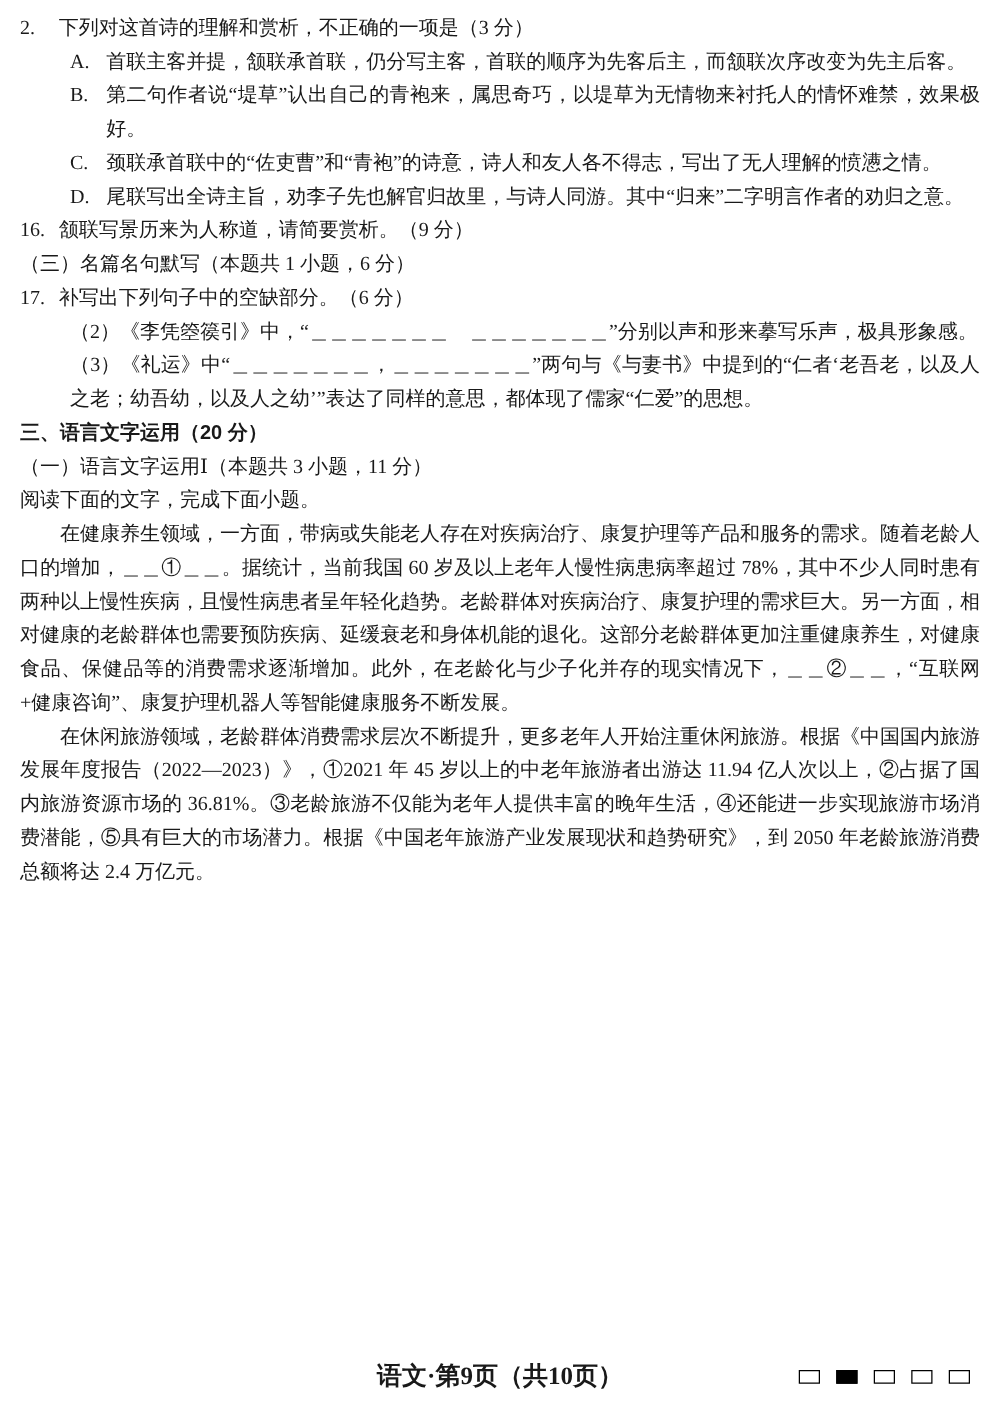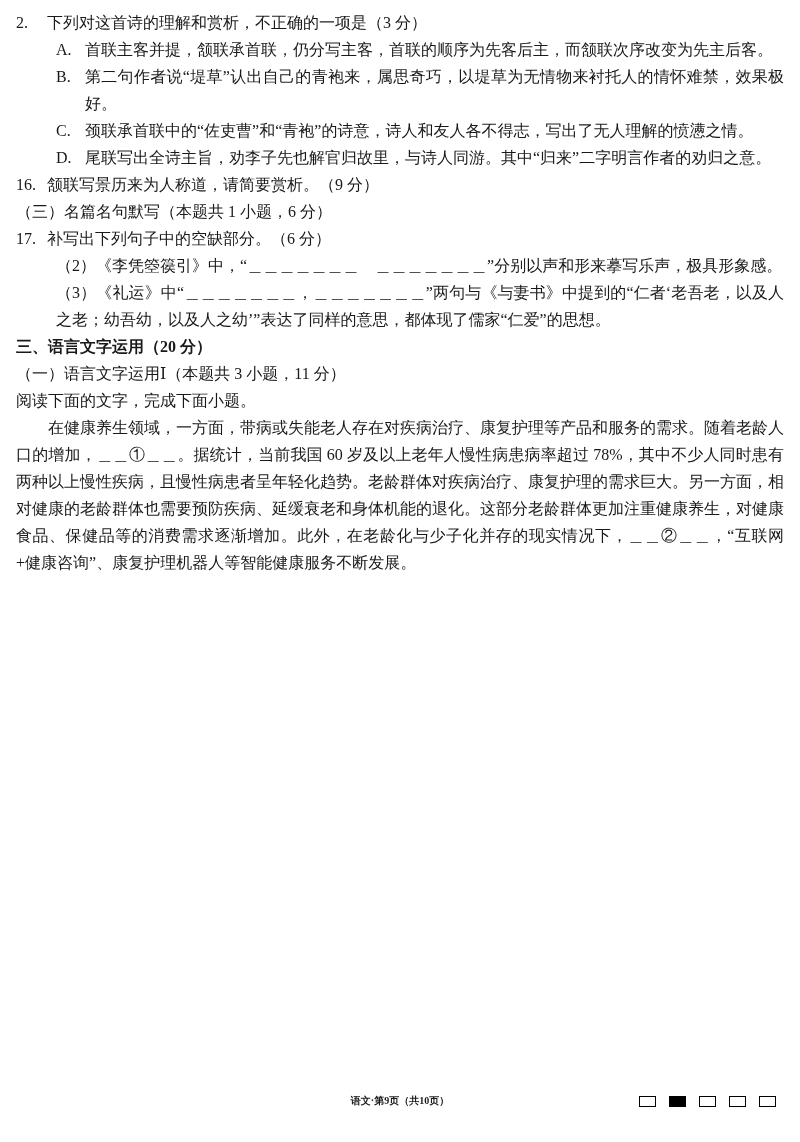--- a/index.html
+++ b/index.html
@@ -22,33 +22,33 @@
   .q-row { display: flex; }
   .q-num { flex: 0 0 31px; }
   .q-text { flex: 1; text-align: justify; }
   .option { display: flex; margin-left: 40px; }
   .opt-label { flex: 0 0 29px; }
   .opt-text { flex: 1; text-align: justify; }
   .q17-item { margin-left: 40px; text-align: justify; }
   .plain-line { text-align: justify; }
   .part-title {
     font-weight: 700;
-    font-family: Liberation Serif, serif;
+    font-family: Liberation Sans, sans-serif;
   }
   .para { margin: 0; text-indent: 2em; text-align: justify; }
   .footer {
     position: absolute;
     top: 1090px;
     left: 0;
     width: 100%;
     height: 26px;
   }
   .footer-text {
     text-align: center;
-    font-size: 10px;
+    font-size: 20px;
     font-weight: 700;
     line-height: 22px;
   }
   .markers {
     position: absolute;
     right: 24px;
     top: 6px;
     display: flex;
     gap: 13px;
   }
@@ -103,20 +103,21 @@
       </div>
       <div class="q17-item">（2）《李凭箜篌引》中，“＿＿＿＿＿＿＿　＿＿＿＿＿＿＿”分别以声和形来摹写乐声，极具形象感。</div>
       <div class="q17-item">（3）《礼运》中“＿＿＿＿＿＿＿，＿＿＿＿＿＿＿”两句与《与妻书》中提到的“仁者‘老吾老，以及人之老；幼吾幼，以及人之幼’”表达了同样的意思，都体现了儒家“仁爱”的思想。</div>
     </section>
 
     <div class="part-title">三、语言文字运用（20 分）</div>
     <div class="plain-line">（一）语言文字运用Ⅰ（本题共 3 小题，11 分）</div>
     <div class="plain-line">阅读下面的文字，完成下面小题。</div>
 
     <p class="para">在健康养生领域，一方面，带病或失能老人存在对疾病治疗、康复护理等产品和服务的需求。随着老龄人口的增加，＿＿①＿＿。据统计，当前我国 60 岁及以上老年人慢性病患病率超过 78%，其中不少人同时患有两种以上慢性疾病，且慢性病患者呈年轻化趋势。老龄群体对疾病治疗、康复护理的需求巨大。另一方面，相对健康的老龄群体也需要预防疾病、延缓衰老和身体机能的退化。这部分老龄群体更加注重健康养生，对健康食品、保健品等的消费需求逐渐增加。此外，在老龄化与少子化并存的现实情况下，＿＿②＿＿，“互联网+健康咨询”、康复护理机器人等智能健康服务不断发展。</p>
+    <p class="para">在休闲旅游领域，老龄群体消费需求层次不断提升，更多老年人开始注重休闲旅游。根据《中国国内旅游发展年度报告（2022—2023）》，①2021 年 45 岁以上的中老年旅游者出游达 11.94 亿人次以上，②占据了国内旅游资源市场的 36.81%。③老龄旅游不仅能为老年人提供丰富的晚年生活，④还能进一步实现旅游市场消费潜能，⑤具有巨大的市场潜力。根据《中国老年旅游产业发展现状和趋势研究》，到 2050 年老龄旅游消费总额将达 2.4 万亿元。</p>
 
   </main>
 
   <footer class="footer">
     <div class="footer-text">语文·第9页（共10页）</div>
     <div class="markers">
         <span class="marker"></span>
         <span class="marker filled"></span>
         <span class="marker"></span>
         <span class="marker"></span>

